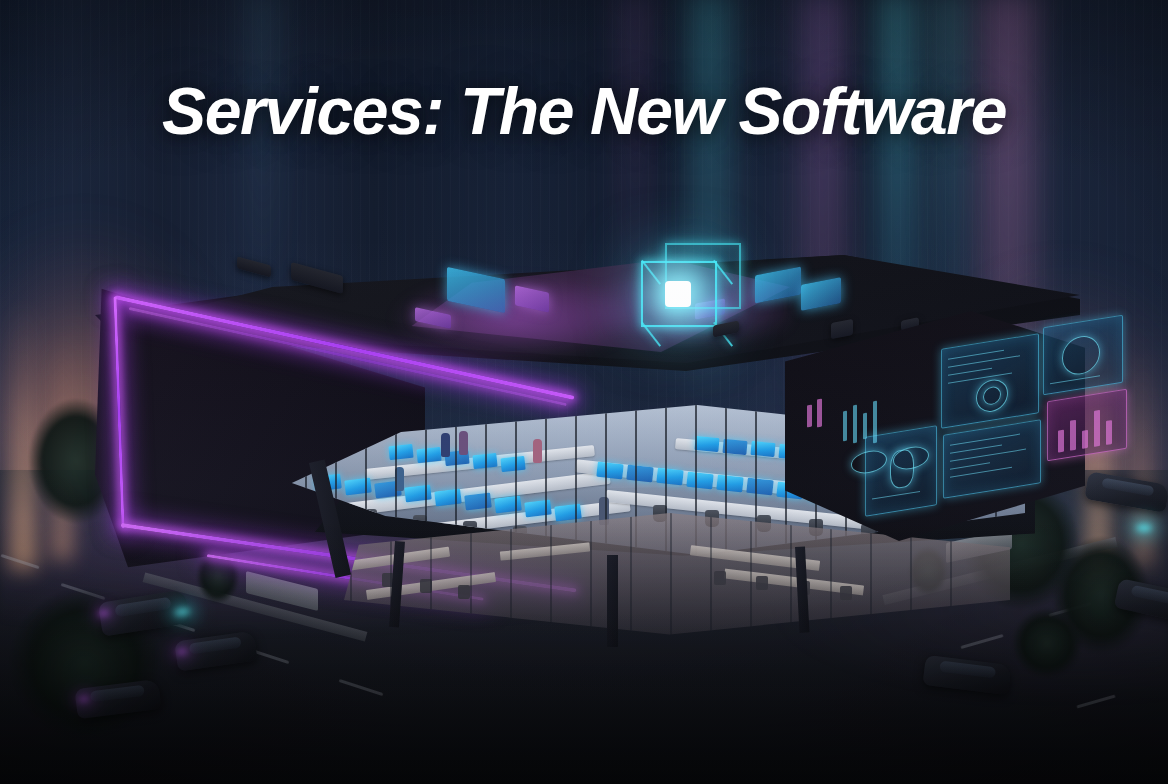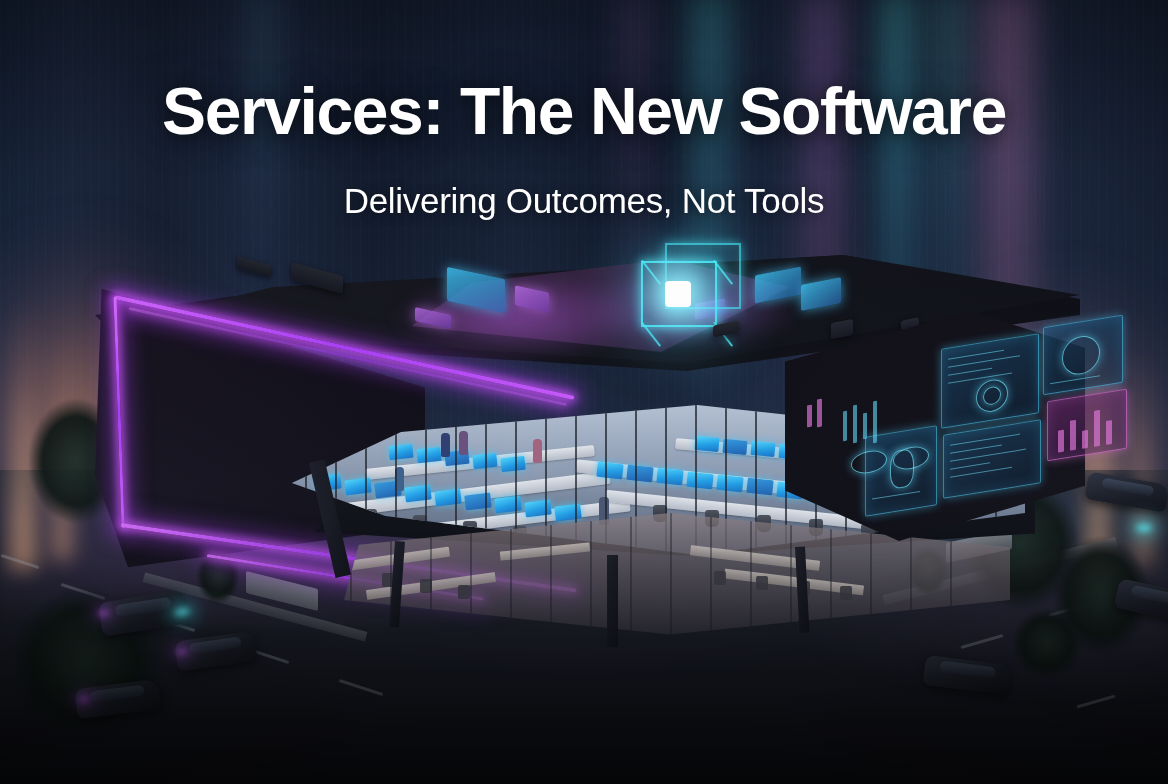--- a/index.html
+++ b/index.html
@@ -267,21 +267,21 @@
       radial-gradient(120% 85% at 50% 42%,rgba(0,0,0,0) 42%,rgba(0,0,0,.35) 76%,rgba(0,0,0,.72) 100%);
   }
   .grade2{
     background:linear-gradient(180deg,rgba(0,0,0,.18) 0%,rgba(0,0,0,0) 22%,rgba(0,0,0,0) 66%,rgba(0,0,0,.55) 100%);
   }
   .fog{
     background:linear-gradient(180deg,rgba(120,140,175,0) 30%,rgba(120,140,175,.07) 62%,rgba(90,105,140,.05) 100%);
   }
 
   
-  .text-layer{position:absolute;inset:0;}
+  .text-layer{position:absolute;inset:0;font-style:italic;}
   #title{
     position:absolute;left:0;right:0;top:78px;
     text-align:center;
     color:#ffffff;
     font-size:66px;
     font-weight:700;
     letter-spacing:-1.4px;
     line-height:1;
     text-shadow:0 2px 16px rgba(0,0,0,.55),0 0 42px rgba(0,0,0,.35);
   }
@@ -618,16 +618,15 @@
       <div class="strut" style="left:700px;top:292px;width:10px;height:86px;transform:rotate(-3deg);"></div>
     </div>
   </div>
 
   <div class="layer fog"></div>
   <div class="layer grade2"></div>
   <div class="layer grade"></div>
 
   <div class="text-layer">
     <div id="title">Services: The New Software</div>
-    <div id="subtitle">Delivering Outcomes, Not Tools</div>
   </div>
 
 </div>
 
 </body></html>

